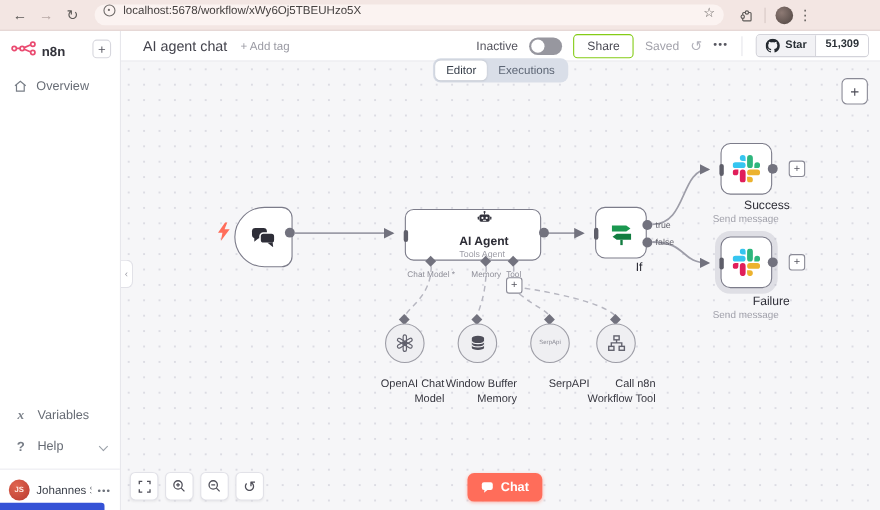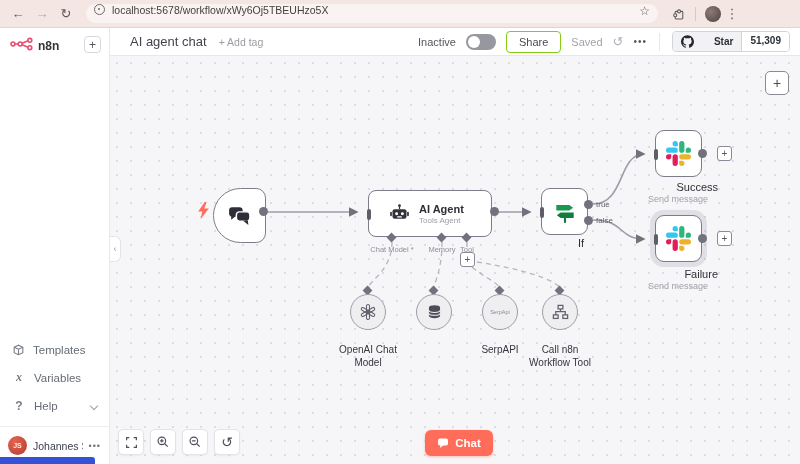--- a/index.html
+++ b/index.html
@@ -46,56 +46,56 @@
   .hdr-right { margin-left:auto; display:flex; align-items:center; gap:10px; }
   .act-label { font-size:11px; color:#55555f; }
   .toggle { width:30px; height:16px; border-radius:9px; background:#97979f; position:relative; cursor:pointer; }
   .toggle::after { content:""; position:absolute; left:2px; top:2px; width:12px; height:12px; border-radius:50%; background:#fff; }
   .share-btn { border:1px solid #84cc16; border-radius:4px; padding:4px 12px; font-size:11px; color:#4a4a54; background:#fff; cursor:pointer;}
   .saved { font-size:11px; color:#a2a2ab; }
   .hist { font-size:13px; color:#b2b2bb; cursor:pointer;}
   .more { font-size:10px; color:#55555f; letter-spacing:1px; cursor:pointer;}
   .hdr-div { width:1px; height:18px; background:#e6e6eb; margin:0 2px;}
   .gh { display:flex; border:1px solid #d3d3da; border-radius:4px; overflow:hidden; cursor:pointer;}
-  .gh-left { display:flex; align-items:center; gap:20px; background:#f2f2f5; padding:3px 8px; border-right:1px solid #d3d3da;text-align:right;}
+  .gh-left { display:flex; align-items:center; gap:5px; background:#f2f2f5; padding:3px 8px; border-right:1px solid #d3d3da;text-align:right;}
   .gh-star { font-size:10px; font-weight:bold; color:#2b3137; }
   .gh-count { background:#fff; padding:3px 8px; font-size:10px; font-weight:bold; color:#2b3137;text-align:center; }
 
   
   .tabs { position:absolute; top:25px; left:50%; transform:translateX(-50%); background:#d9dee8; border-radius:7px; padding:2px; display:flex; z-index:10; }
   .tab { font-size:10.5px; padding:3px 10px; border-radius:5px; color:#5d6675; cursor:pointer; }
   .tab.active { background:#fff; color:#343c48; font-weight:500; box-shadow:0 0 2px rgba(0,0,0,.12); }
 
   
   .canvas { position:absolute; left:0; top:28px; width:690px; height:408px; background:#f6f6f8; background-image:radial-gradient(circle, #dcdce3 1px, transparent 1.3px); background-size:14px 14px; overflow:hidden; }
   .edges { position:absolute; left:0; top:0; }
 
   .node { position:absolute; background:#fff; border:1.3px solid #7c7c8a; display:flex; align-items:center; justify-content:center; cursor:pointer; }
   .node-sq { width:47px; height:47px; border-radius:9px; }
   .trigger { left:103px; top:132px; width:53px; height:55px; border-radius:28px 10px 10px 28px; }
   .bolt { position:absolute; left:87px; top:146px; }
-  .agent { left:258px; top:134px; width:124px; height:47px; border-radius:8px; justify-content:flex-start; padding-left:20px; gap:9px;}
+  .agent { left:258px; top:134px; width:124px; height:47px; border-radius:8px; justify-content:flex-start; padding-left:20px; gap:9px;flex-direction:column;}
   .agent-title { font-size:11px; font-weight:bold; color:#2d2d36; }
   .agent-sub { font-size:8px; color:#9d9da6; margin-top:1px;}
   .ifnode { left:431px; top:132px; }
   .success { left:545px; top:74px; }
   .failure { left:545px; top:159px; box-shadow:0 0 0 5px rgba(135,135,155,.20); }
 
   .dot { position:absolute; width:9px; height:9px; border-radius:50%; background:#72727e; cursor:pointer;}
   .inbar { position:absolute; width:4px; height:11px; border-radius:2px; background:#5e5e69; }
   .diam { position:absolute; width:7px; height:7px; background:#72727e; transform:rotate(45deg); cursor:pointer;}
   .plusbtn { position:absolute; width:15px; height:15px; background:#fff; border:1.2px solid #8a8a96; border-radius:3px; font-size:10px; color:#55555f; display:flex; align-items:center; justify-content:center; cursor:pointer;}
   .port-label { position:absolute; transform:translateX(-50%); font-size:7.5px; color:#8e8e98; white-space:nowrap;}
   .bool-label { position:absolute; font-size:8px; color:#62626c; line-height:9px;}
 
   .nlabel { position:absolute; transform:translateX(-50%); text-align:right; font-size:11px; font-weight:500; color:#2e2e37; line-height:1.25; }
   .nsub { position:absolute; transform:translateX(-50%); text-align:center; font-size:9px; color:#a0a0aa; }
 
   .subnode { position:absolute; width:36px; height:36px; border-radius:50%; background:#efeff2; border:1.2px solid #9d9da6; display:flex; align-items:center; justify-content:center; cursor:pointer;}
-  .sublabel { position:absolute; transform:translateX(-50%); width:72px; text-align:center; font-size:10px; color:#35353e; line-height:1.25;}
+  .sublabel { position:absolute; transform:translateX(-50%); width:72px; text-align:right; font-size:10px; color:#35353e; line-height:1.25;}
   .serp-txt { font-size:5.5px; color:#8b8b95; }
 
   .canvas-add { position:absolute; left:655px; top:15px; width:24px; height:24px; background:#fff; border:1.3px solid #8a8a96; border-radius:5px; font-size:14px; color:#4c4c57; display:flex; align-items:center; justify-content:center; cursor:pointer; }
 
   .ctl { position:absolute; width:26px; height:26px; top:373px; background:#fff; border:1px solid #e2e2e8; border-radius:5px; box-shadow:0 1px 2px rgba(0,0,0,.05); display:flex; align-items:center; justify-content:center; color:#4f4f59; cursor:pointer; font-size:14px;}
 
   .chat-btn { position:absolute; left:315px; top:374px; width:68px; height:26px; background:#ff6d5a; border-radius:6px; color:#fff; font-size:11.5px; font-weight:bold; display:flex; align-items:center; justify-content:center; gap:6px; cursor:pointer; box-shadow:0 1px 3px rgba(255,109,90,.4);}
 
   .collapse-handle { position:absolute; left:0; top:180px; width:11px; height:26px; background:#fff; border:1px solid #e2e2e8; border-left:none; border-radius:0 6px 6px 0; display:flex; align-items:center; justify-content:center; font-size:9px; color:#9a9aa4; cursor:pointer;}
 
@@ -135,30 +135,30 @@
             <circle cx="11" cy="7" r="2.1"></circle>
           <circle cx="21.5" cy="3" r="2.1"></circle>
             <circle cx="21.5" cy="11" r="2.1"></circle>
           <path d="M5.3 7 H8.9 M13.1 6.2 L19.5 3.4 M13.1 7.8 L19.5 10.6" fill="none"></path>
         </svg>
       </span>
       <span class="logo-txt">n8n</span>
       <span class="side-add">+</span>
     </div>
 
-
-    <div class="side-spacer"></div>
-
     <div class="sitem">
       <svg width="13" height="13" viewBox="0 0 24 24" fill="none" stroke="#787e87" stroke-width="2">
-        <path d="M4 8 L12 4 L20 8 V18 L12 21.5 L4 18 Z"></path>
-          <path d="M4 8 L12 11.5 L20 8 M12 11.5 V21"></path>
+        <path d="M3 11 L12 3.5 L21 11"></path>
+          <path d="M5.5 9.5 V20 H18.5 V9.5"></path>
       </svg>
-      <span>Templates</span>
-    </div>
+      <span>Overview</span>
+    </div>
+
+    <div class="side-spacer"></div>
+
     <div class="sitem">
       <span class="var-x">x</span>
       <span>Variables</span>
     </div>
     <div class="sitem" style="margin-bottom:6px">
       <span class="help-q">?</span>
       <span>Help</span>
       <span class="help-chev"></span>
     </div>
 
@@ -187,20 +187,24 @@
             <svg width="13" height="13" viewBox="0 0 24 24" fill="#24292f">
               <path d="M12 .297c-6.63 0-12 5.373-12 12 0 5.303 3.438 9.8 8.205 11.385.6.113.82-.258.82-.577 0-.285-.01-1.04-.015-2.04-3.338.724-4.042-1.61-4.042-1.61C4.422 18.07 3.633 17.7 3.633 17.7c-1.087-.744.084-.729.084-.729 1.205.084 1.838 1.236 1.838 1.236 1.07 1.835 2.809 1.305 3.495.998.108-.776.417-1.305.76-1.605-2.665-.3-5.466-1.332-5.466-5.93 0-1.31.465-2.38 1.235-3.22-.135-.303-.54-1.523.105-3.176 0 0 1.005-.322 3.3 1.23.96-.267 1.98-.399 3-.405 1.02.006 2.04.138 3 .405 2.28-1.552 3.285-1.23 3.285-1.23.645 1.653.24 2.873.12 3.176.765.84 1.23 1.91 1.23 3.22 0 4.61-2.805 5.625-5.475 5.92.42.36.81 1.096.81 2.22 0 1.606-.015 2.896-.015 3.286 0 .315.21.69.825.57C20.565 22.092 24 17.592 24 12.297c0-6.627-5.373-12-12-12"></path>
             </svg>
             <span class="gh-star">Star</span>
           </span>
           <span class="gh-count">51,309</span>
         </span>
       </div>
     </div>
 
+    <div class="tabs">
+      <span class="tab active">Editor</span>
+      <span class="tab">Executions</span>
+    </div>
 
     <div class="canvas">
 
       <svg class="edges" width="690" height="408">
         <defs>
           <marker id="arr" markerWidth="7" markerHeight="7" refX="5" refY="3" orient="auto">
             <path d="M0,0 L6,3 L0,6 Z" fill="#72727e"></path>
           </marker>
         </defs>
         <g stroke="#9d9da8" stroke-width="1.6" fill="none">
@@ -318,20 +322,21 @@
 
       <span class="diam" style="left:320px; top:231px"></span>
       <div class="subnode" style="left:306px; top:238px">
         <svg width="19" height="19" viewBox="0 0 24 24">
           <ellipse cx="12" cy="5.5" rx="7" ry="2.7" fill="#4e4e59"></ellipse>
           <path d="M5 5.5 V16.5 a7 2.7 0 0 0 14 0 V5.5" fill="#4e4e59"></path>
           <path d="M5 9.2 a7 2.7 0 0 0 14 0" stroke="#efeff2" stroke-width="1.3" fill="none"></path>
           <path d="M5 12.9 a7 2.7 0 0 0 14 0" stroke="#efeff2" stroke-width="1.3" fill="none"></path>
         </svg>
       </div>
+      <div class="sublabel" style="left:324px; top:288px">Window Buffer Memory</div>
 
       <span class="diam" style="left:386px; top:231px"></span>
       <div class="subnode" style="left:372px; top:238px">
         <span class="serp-txt">SerpApi</span>
       </div>
       <div class="sublabel" style="left:390px; top:288px">SerpAPI</div>
 
       <span class="diam" style="left:446px; top:231px"></span>
       <div class="subnode" style="left:432px; top:238px">
         <svg width="19" height="19" viewBox="0 0 24 24" fill="none" stroke="#62626e" stroke-width="1.6">

